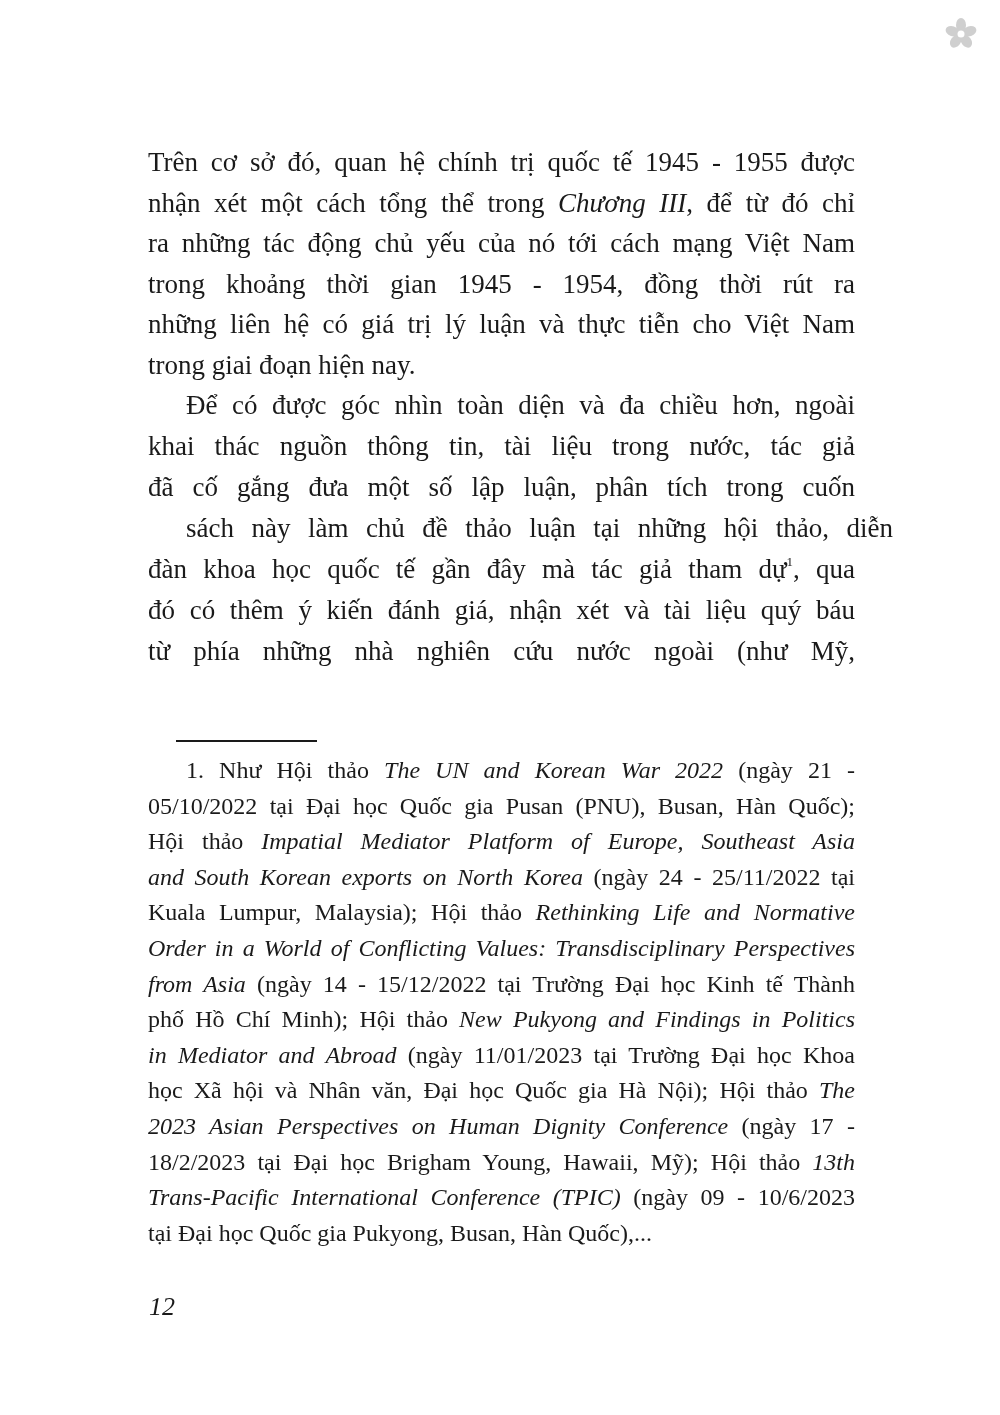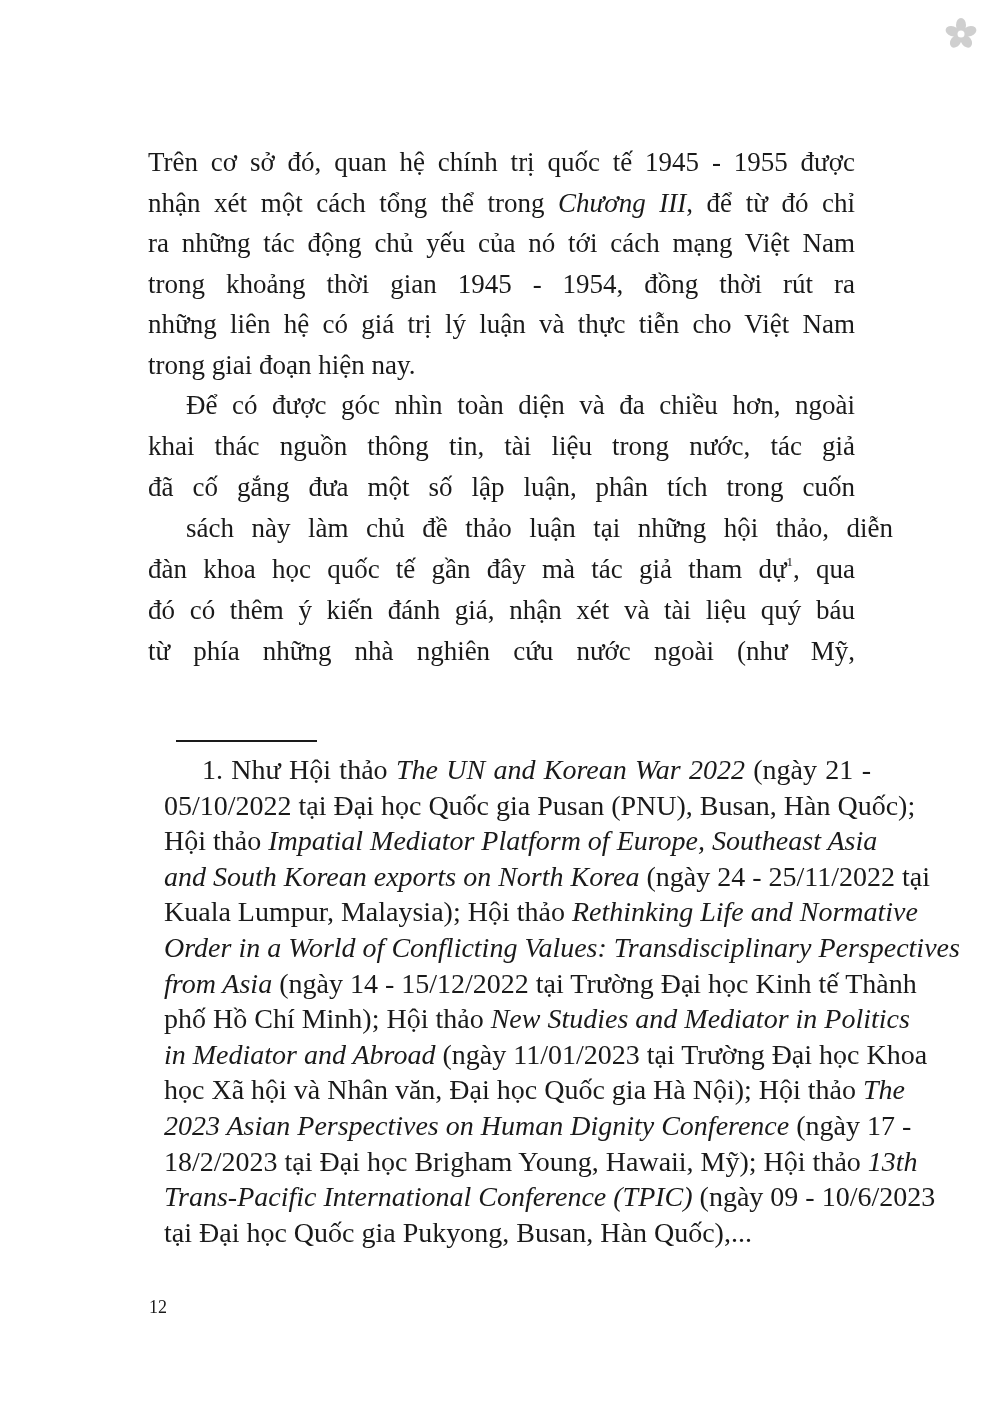--- a/index.html
+++ b/index.html
@@ -3,27 +3,27 @@
   <meta charset="utf-8">
   <style>
     html, body { margin: 0; padding: 0; background: #ffffff; }
     body { width: 1000px; height: 1415px; position: relative; overflow: hidden; }
     .page { position: absolute; left: 0; top: 0; width: 1000px; height: 1415px; background: #ffffff; color: #1a1a1a; }
     .logo { position: absolute; left: 944px; top: 17px; width: 34px; height: 34px; }
     .body-text { position: absolute; left: 148px; width: 707px; font-family: "Liberation Serif", "DejaVu Serif", serif; }
     .main-line { position: absolute; left: 0; width: 707px; font-size: 27px; line-height: 40px; white-space: nowrap; text-align: justify; text-align-last: justify; }
     .main-line.last { text-align-last: left; }
     .indent { padding-left: 38px; box-sizing: border-box; }
-    .fn-line { position: absolute; left: 16px; width: 707px; font-size: 28px; line-height: 34px; white-space: nowrap; text-align: justify; text-align-last: justify; }
+    .fn-line { position: absolute; left: 0; width: 707px; font-size: 24px; line-height: 34px; white-space: nowrap; text-align: justify; text-align-last: justify; }
     .fn-line.last { text-align-last: left; }
     .fn-indent { padding-left: 38px; box-sizing: border-box; }
     i { font-style: italic; }
     sup { font-size: 13px; line-height: 0; vertical-align: 12px; }
     .rule { position: absolute; left: 176px; top: 740px; width: 141px; height: 2px; background: #1a1a1a; }
-    .page-num { position: absolute; left: 149px; top: 1292px; font-family: "Liberation Serif", "DejaVu Serif", serif; font-size: 18px; line-height: 30px; color: #1a1a1a; }
+    .page-num { position: absolute; left: 149px; top: 1292px; font-family: "Liberation Serif", "DejaVu Serif", serif; font-size: 26px; line-height: 30px; color: #1a1a1a; font-style: italic; }
   </style>
 </head>
 <body>
 
 <div class="page">
 
   <svg class="logo" viewBox="0 0 34 34">
     <g fill="#cfcfcf" transform="translate(17,17)">
       <ellipse cx="0" cy="-9" rx="5" ry="7"></ellipse>
       <ellipse cx="0" cy="-9" rx="5" ry="7" transform="rotate(72)"></ellipse>
@@ -56,21 +56,21 @@
   <div class="rule"></div>
 
   <div class="body-text" style="top:753px;">
     <div class="fn-line fn-indent" style="top:0px;"><span>1. Như Hội thảo </span><i>The UN and Korean War 2022</i><span> (ngày 21 -</span></div>
     <div class="fn-line" style="top:35.6px;"><span>05/10/2022 tại Đại học Quốc gia Pusan (PNU), Busan, Hàn Quốc);</span></div>
     <div class="fn-line" style="top:71.2px;"><span>Hội thảo </span><i>Impatial Mediator Platform of Europe, Southeast Asia</i></div>
     <div class="fn-line" style="top:106.8px;"><i>and South Korean exports on North Korea</i><span> (ngày 24 - 25/11/2022 tại</span></div>
     <div class="fn-line" style="top:142.4px;"><span>Kuala Lumpur, Malaysia); Hội thảo </span><i>Rethinking Life and Normative</i></div>
     <div class="fn-line" style="top:178px;"><i>Order in a World of Conflicting Values: Transdisciplinary Perspectives</i></div>
     <div class="fn-line" style="top:213.6px;"><i>from Asia</i><span> (ngày 14 - 15/12/2022 tại Trường Đại học Kinh tế Thành</span></div>
-    <div class="fn-line" style="top:249.2px;"><span>phố Hồ Chí Minh); Hội thảo </span><i>New Studies and Mediator in Politics</i></div>
+    <div class="fn-line" style="top:249.2px;"><span>phố Hồ Chí Minh); Hội thảo </span><i>New Pukyong and Findings in Politics</i></div>
     <div class="fn-line" style="top:284.8px;"><i>in Mediator and Abroad</i><span> (ngày 11/01/2023 tại Trường Đại học Khoa</span></div>
     <div class="fn-line" style="top:320.4px;"><span>học Xã hội và Nhân văn, Đại học Quốc gia Hà Nội); Hội thảo </span><i>The</i></div>
     <div class="fn-line" style="top:356px;"><i>2023 Asian Perspectives on Human Dignity Conference</i><span> (ngày 17 -</span></div>
     <div class="fn-line" style="top:391.6px;"><span>18/2/2023 tại Đại học Brigham Young, Hawaii, Mỹ); Hội thảo </span><i>13th</i></div>
     <div class="fn-line" style="top:427.2px;"><i>Trans-Pacific International Conference (TPIC)</i><span> (ngày 09 - 10/6/2023</span></div>
     <div class="fn-line last" style="top:462.8px;"><span>tại Đại học Quốc gia Pukyong, Busan, Hàn Quốc),...</span></div>
   </div>
 
   <div class="page-num">12</div>
 </div>

